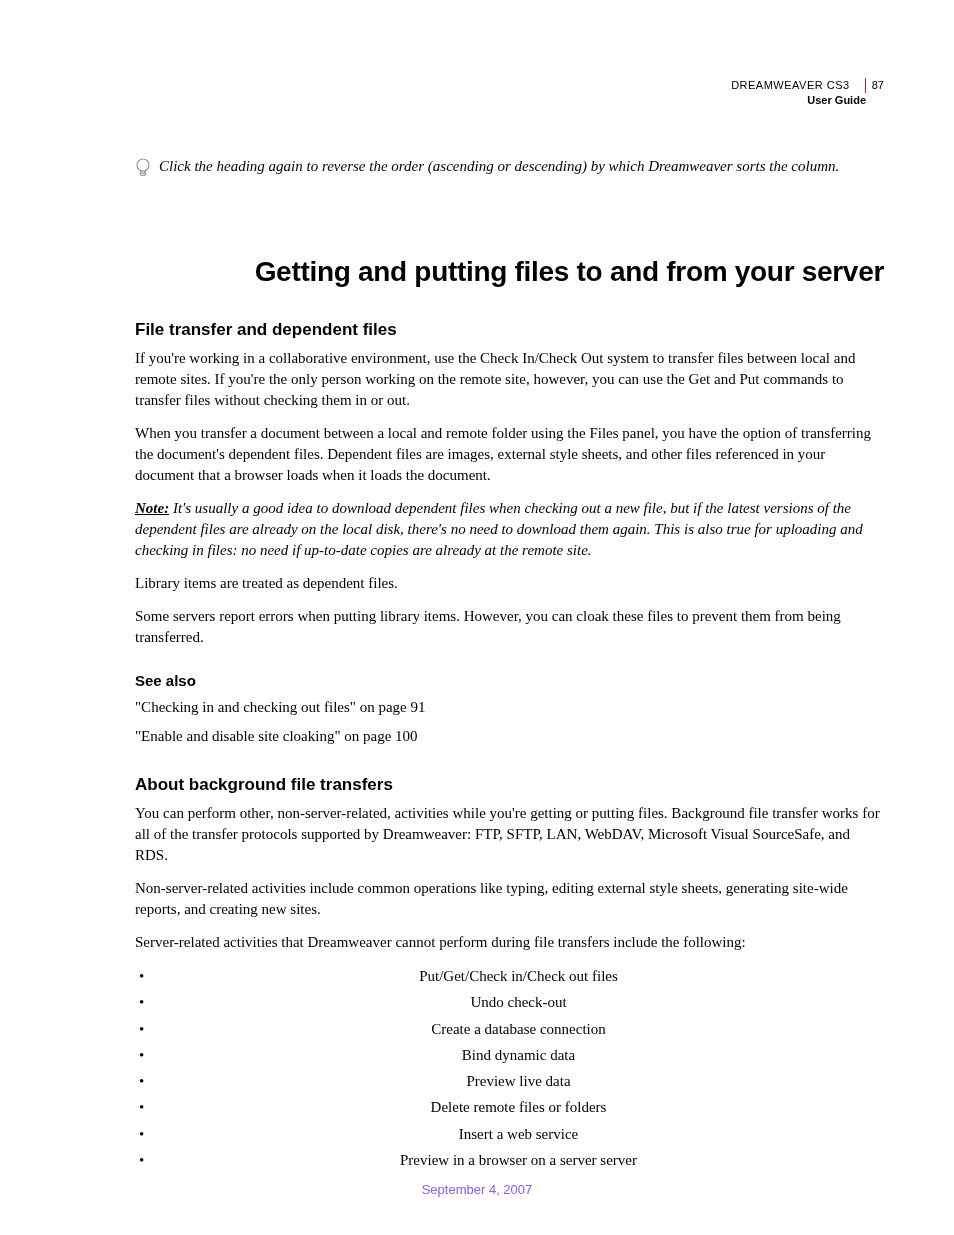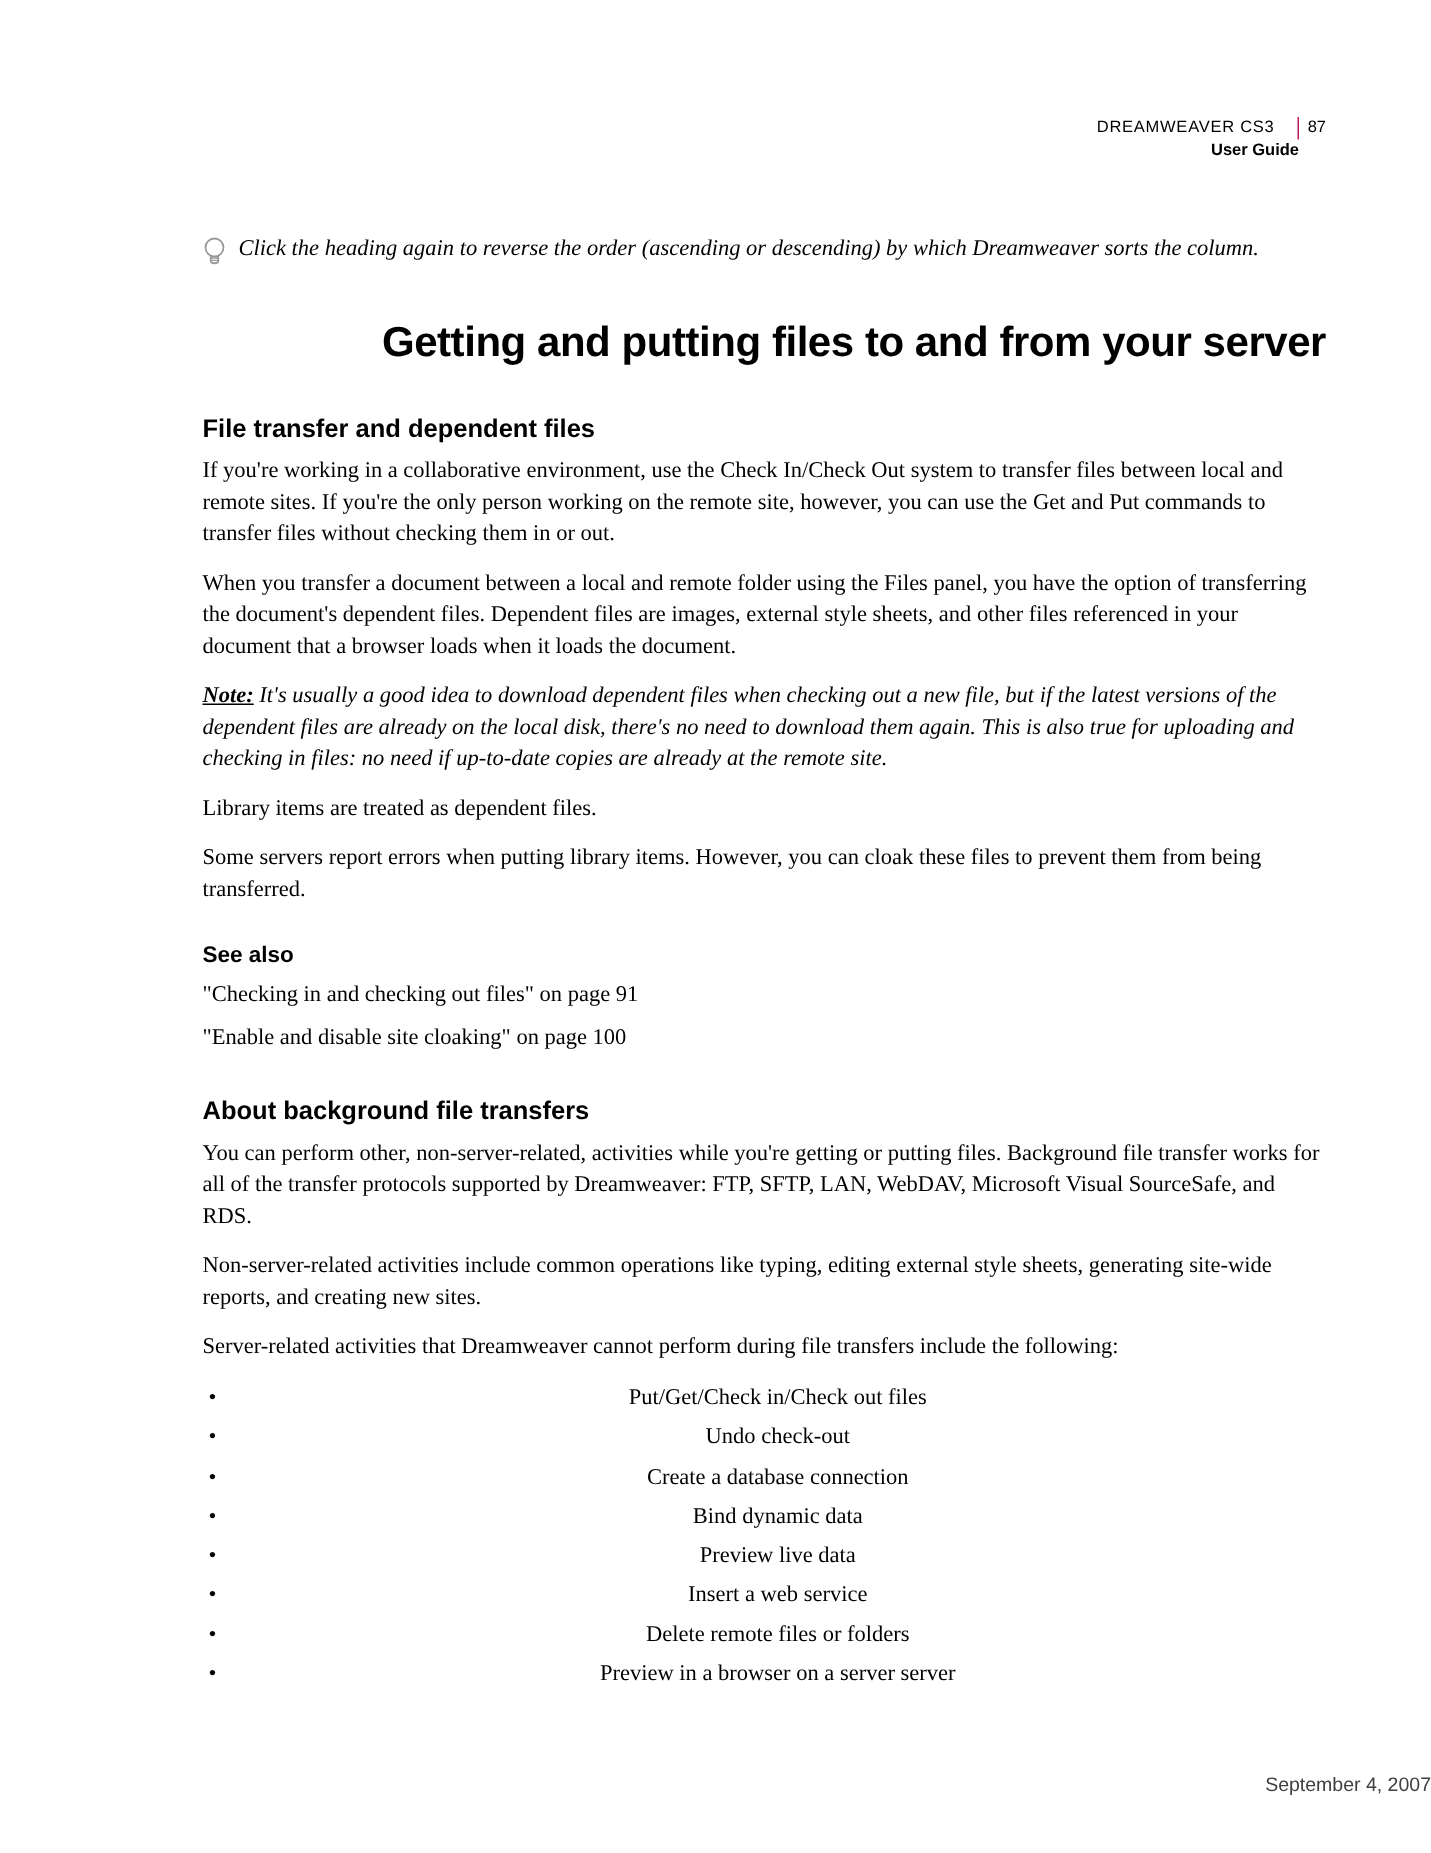--- a/index.html
+++ b/index.html
@@ -42,21 +42,21 @@
       font-weight: 700;
       padding-right: 18px;
     }
     .content {
       margin-top: 76px;
     }
     .tip-row {
       display: flex;
       align-items: flex-start;
       gap: 8px;
-      margin-bottom: 32px;
+      margin-bottom: 76px;
     }
     .tip-icon {
       flex-shrink: 0;
       width: 16px;
       height: 22px;
       margin-top: 2px;
     }
     .tip-text {
       font-style: italic;
       font-size: 15px;
@@ -118,24 +118,24 @@
       content: "•";
       position: absolute;
       left: 4px;
       top: 0;
     }
     .footer-date {
       position: absolute;
       bottom: 38px;
       left: 0;
       right: 0;
-      text-align: right;
+      text-align: center;
       font-family: "Myriad Pro", "Helvetica Neue", Arial, sans-serif;
       font-size: 13px;
-      color: #404040;
+      color: #8b5cf6;
     }
   </style>
 </head>
 <body>
 
 <div class="header">
   <div>
     <span class="header-product">DREAMWEAVER CS3</span>
     <span class="header-pagenum">87</span>
   </div>
@@ -173,21 +173,21 @@
     <h2>About background file transfers</h2>
     <p>You can perform other, non-server-related, activities while you're getting or putting files. Background file transfer works for all of the transfer protocols supported by Dreamweaver: FTP, SFTP, LAN, WebDAV, Microsoft Visual SourceSafe, and RDS.</p>
     <p>Non-server-related activities include common operations like typing, editing external style sheets, generating site-wide reports, and creating new sites.</p>
     <p>Server-related activities that Dreamweaver cannot perform during file transfers include the following:</p>
     <ul>
       <li>Put/Get/Check in/Check out files</li>
       <li>Undo check-out</li>
       <li>Create a database connection</li>
       <li>Bind dynamic data</li>
       <li>Preview live data</li>
+      <li>Delete remote files or folders</li>
       <li>Insert a web service</li>
-      <li>Delete remote files or folders</li>
       <li>Preview in a browser on a server server</li>
     </ul>
 
   </div>
 </div>
 
 <div class="footer-date">September 4, 2007</div>
 
 </body></html>

